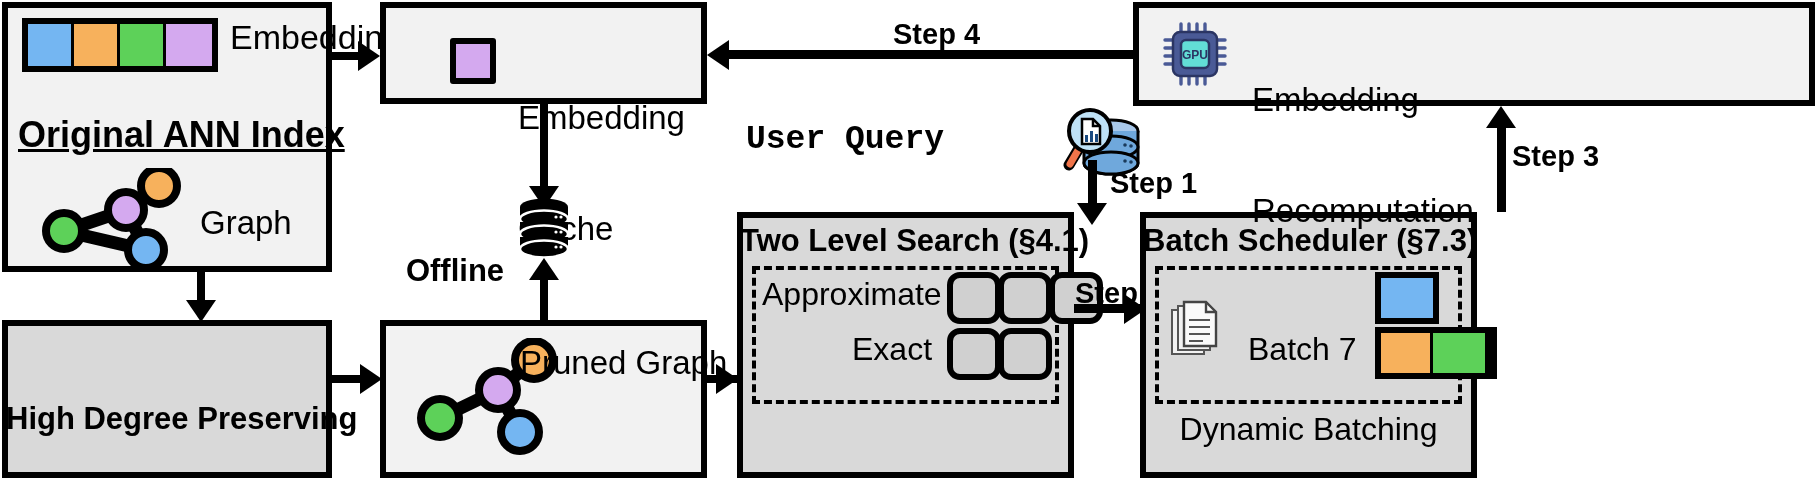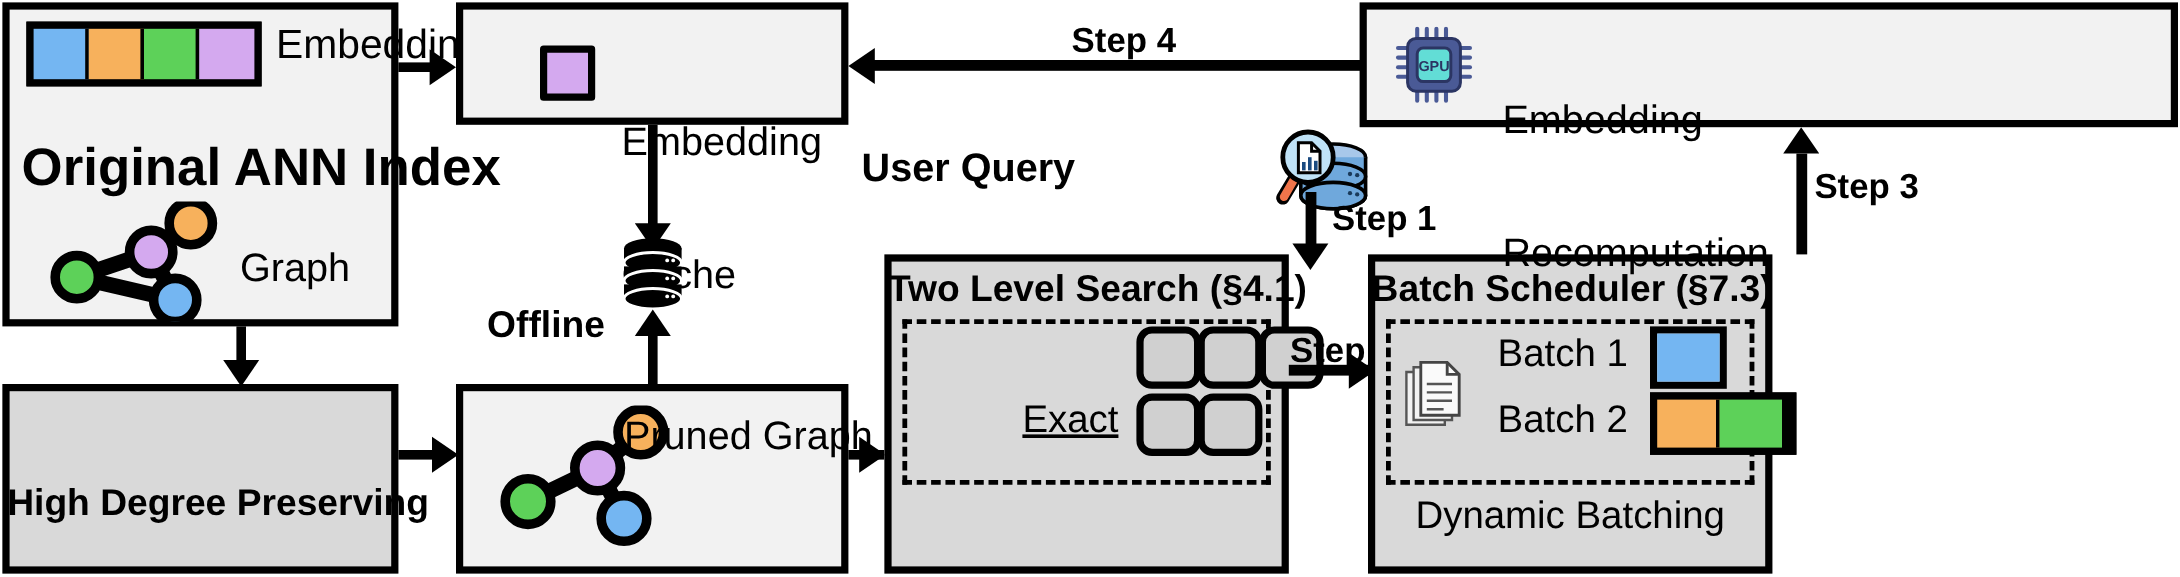--- a/index.html
+++ b/index.html
@@ -122,21 +122,21 @@
   </div>
 
   <div class="strip" style="left:22px; top:18px; width:196px; height:54px;">
     <div class="cell" style="background:#74b6f2;"></div>
     <div class="cell" style="background:#f7b15c;"></div>
     <div class="cell" style="background:#5dd159;"></div>
     <div class="cell" style="background:#d4a9ef;"></div>
   </div>
   <div class="lbl" style="left:230px; top:18px; font-size:34px;">Embedding</div>
 
-  <div class="lbl bold" style="left:18px; top:115px; width:300px; font-size:44px;">Original ANN Index</div>
+  <div class="lbl bold" style="left:18px; top:115px; width:300px; font-size:36px;text-decoration:underline;">Original ANN Index</div>
 
   <svg class="graph" style="left:34px; top:168px;" width="160" height="100" viewBox="0 0 160 100">
     <line x1="92" y1="42" x2="125" y2="18" stroke="#000" stroke-width="13" stroke-linecap="round"></line>
     <line x1="30" y1="63" x2="92" y2="42" stroke="#000" stroke-width="13" stroke-linecap="round"></line>
     <line x1="92" y1="42" x2="112" y2="82" stroke="#000" stroke-width="13" stroke-linecap="round"></line>
     <line x1="30" y1="63" x2="112" y2="82" stroke="#000" stroke-width="13" stroke-linecap="round"></line>
     <circle cx="125" cy="18" r="18" fill="#f7b15c" stroke="#000" stroke-width="8"></circle>
     <circle cx="92" cy="42" r="18" fill="#d4a9ef" stroke="#000" stroke-width="8"></circle>
     <circle cx="30" cy="63" r="18" fill="#5dd159" stroke="#000" stroke-width="8"></circle>
     <circle cx="112" cy="82" r="18" fill="#74b6f2" stroke="#000" stroke-width="8"></circle>
@@ -200,21 +200,21 @@
     <circle cx="124" cy="22" r="19" fill="#f7b15c" stroke="#000" stroke-width="8"></circle>
     <circle cx="88" cy="52" r="19" fill="#d4a9ef" stroke="#000" stroke-width="8"></circle>
     <circle cx="30" cy="80" r="19" fill="#5dd159" stroke="#000" stroke-width="8"></circle>
     <circle cx="110" cy="94" r="19" fill="#74b6f2" stroke="#000" stroke-width="8"></circle>
   </svg>
   <div class="lbl" style="left:520px; top:345px; font-size:33px;">Pruned Graph</div>
 
   <div class="hline" style="left:707px; top:375px; width:30px; height:8px;"></div>
   <div class="arrow right" style="left:716px; top:364px;"></div>
 
-  <div class="lbl bold" style="left:718px; top:122px; font-size:33px;">User Query</div>
+  <div class="lbl bold" style="left:746px; top:122px; font-size:33px;font-family:Liberation Mono, monospace;">User Query</div>
   <svg style="position:absolute; left:1063px; top:103px;" width="82" height="78" viewBox="0 0 82 78">
 
     <g>
       <ellipse cx="48" cy="28" rx="27" ry="11" fill="#a8c8ea" stroke="#000" stroke-width="3"></ellipse>
       <path d="M21 28 v32 a27 11 0 0 0 54 0 v-32" fill="#6fa8dc" stroke="#000" stroke-width="3"></path>
       <ellipse cx="48" cy="44" rx="27" ry="11" fill="#6fa8dc" stroke="#000" stroke-width="3"></ellipse>
       <ellipse cx="48" cy="60" rx="27" ry="11" fill="#6fa8dc" stroke="#000" stroke-width="3"></ellipse>
       <circle cx="62" cy="42" r="1.8" fill="#1a3a5a"></circle>
         <circle cx="68" cy="43" r="1.8" fill="#1a3a5a"></circle>
       <circle cx="62" cy="58" r="1.8" fill="#1a3a5a"></circle>
@@ -235,27 +235,28 @@
 
   <div class="vline" style="left:1088px; top:160px; width:9px; height:52px;"></div>
   <div class="arrow down" style="left:1077px; top:203px;"></div>
   <div class="lbl bold" style="left:1110px; top:167px; font-size:29px;">Step 1</div>
 
   <div class="box shaded" style="left:737px; top:212px; width:337px; height:266px;"></div>
   <div class="lbl bold ctr" style="left:740px; top:224px; width:331px; font-size:31px;">Two Level Search (§4.1)</div>
 
   <div class="dashed" style="left:752px; top:266px; width:307px; height:138px;"></div>
 
+  <div class="lbl" style="left:762px; top:277px; font-size:32px;">Approximate</div>
   <div class="slotrow" style="left:947px; top:272px;">
     <div class="slot"></div>
     <div class="slot"></div>
     <div class="slot"></div>
   </div>
 
-  <div class="lbl" style="left:852px; top:332px; font-size:32px;text-decoration:underline;">Exact</div>
+  <div class="lbl" style="left:852px; top:332px; font-size:32px;">Exact</div>
   <div class="slotrow" style="left:947px; top:328px;">
     <div class="slot"></div>
     <div class="slot"></div>
   </div>
 
 
   <div class="hline" style="left:1074px; top:304px; width:66px; height:9px;"></div>
   <div class="arrow right" style="left:1124px; top:294px;"></div>
   <div class="lbl bold" style="left:1075px; top:277px; font-size:29px;">Step 2</div>
 
@@ -268,26 +269,25 @@
     <path d="M4 10 h22 l10 10 v34 h-32 z" fill="#f2f2f2" stroke="#555" stroke-width="2"></path>
     <path d="M10 6 h22 l10 10 v34 h-32 z" fill="#f2f2f2" stroke="#555" stroke-width="2"></path>
     <path d="M16 2 h22 l10 10 v34 h-32 z" fill="#fafafa" stroke="#444" stroke-width="2.4"></path>
     <path d="M38 2 v10 h10" fill="none" stroke="#444" stroke-width="2.4"></path>
     <line x1="21" y1="20" x2="42" y2="20" stroke="#555" stroke-width="2"></line>
     <line x1="21" y1="27" x2="42" y2="27" stroke="#555" stroke-width="2"></line>
     <line x1="21" y1="34" x2="42" y2="34" stroke="#555" stroke-width="2"></line>
     <line x1="21" y1="41" x2="35" y2="41" stroke="#555" stroke-width="2"></line>
   </svg>
 
-  <div class="lbl" style="left:1248px; top:277px; font-size:32px;">Batch 1</div>
   <div class="batchbox" style="left:1375px; top:272px; width:64px; height:52px;">
     <div class="c" style="background:#74b6f2;"></div>
   </div>
 
-  <div class="lbl" style="left:1248px; top:332px; font-size:32px;">Batch 2</div>
+  <div class="lbl" style="left:1248px; top:332px; font-size:32px;">Batch 7</div>
   <div class="batchbox" style="left:1375px; top:327px; width:122px; height:52px;">
     <div class="c" style="background:#f7b15c;"></div>
     <div class="c" style="background:#5dd159;"></div>
   </div>
 
   <div class="lbl ctr" style="left:1143px; top:412px; width:331px; font-size:32px;">Dynamic Batching</div>
 
   <div class="vline" style="left:1497px; top:128px; width:9px; height:84px;"></div>
   <div class="arrow up" style="left:1486px; top:106px;"></div>
   <div class="lbl bold" style="left:1512px; top:140px; font-size:29px;">Step 3</div>

